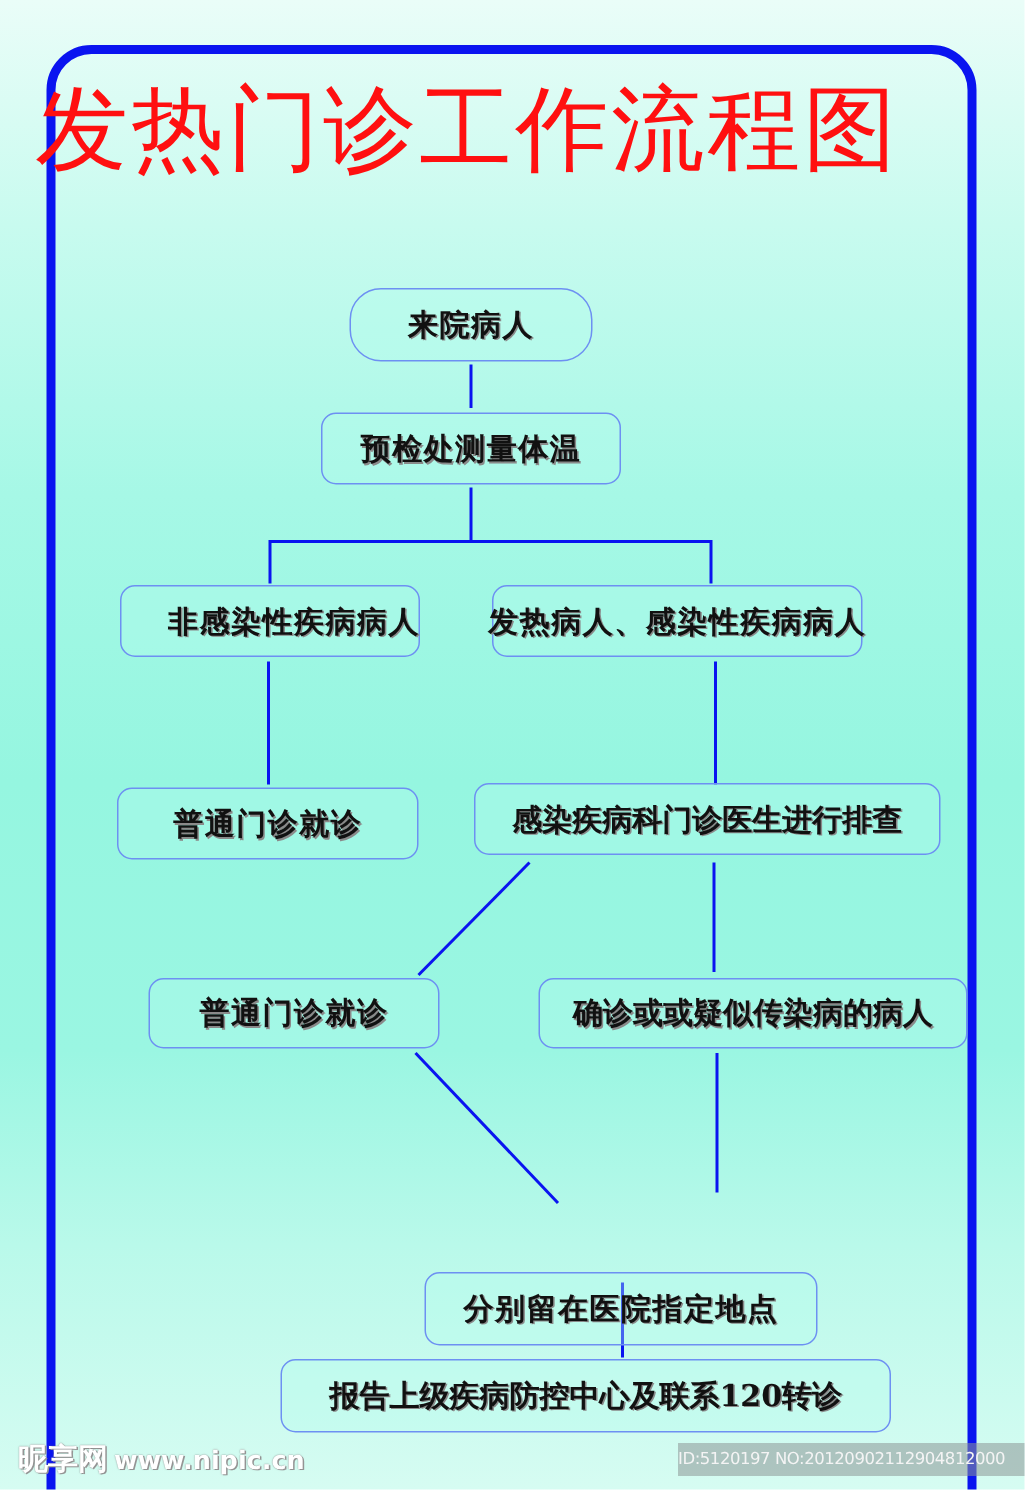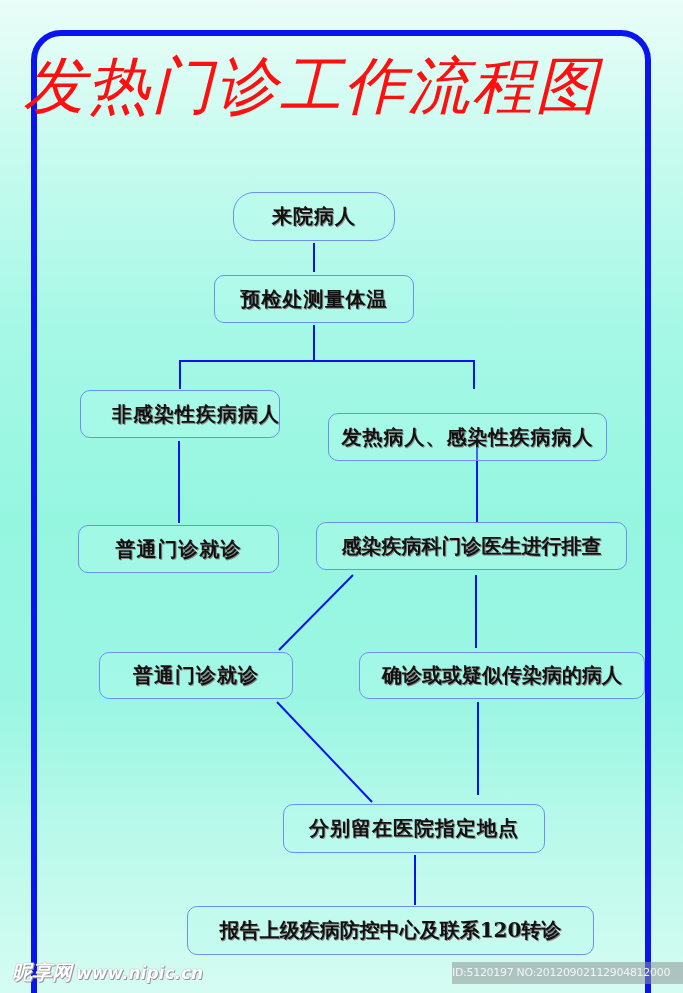--- a/index.html
+++ b/index.html
@@ -9,36 +9,36 @@
     font-family: "DejaVu Serif", "Liberation Serif", serif;
   }
   .frame {
     position: absolute; left: 31px; top: 30px; width: 608px; height: 1000px;
     border: 6px solid #0a14f0; border-radius: 30px;
     box-sizing: content-box;
   }
   .title {
     position: absolute; left: 0; top: 46px; width: 623px; text-align: center;
     color: #ff1010; font-family: "DejaVu Sans", "Liberation Sans", sans-serif;
-    font-size: 62px; letter-spacing: 2px; line-height: 80px; font-weight: normal; font-style: italic;
+    font-size: 62px; letter-spacing: 2px; line-height: 80px; font-weight: normal;
   }
   .node {
     position: absolute; box-sizing: border-box;
     border: 1.5px solid #6d90f2; border-radius: 10px;
     background: rgba(180, 252, 238, 0.35);
     display: flex; align-items: center; justify-content: center;
     font-weight: bold; color: #111; font-size: 20px; white-space: nowrap;
     text-shadow: 1px 1px 0 #8a8a8a;
     letter-spacing: 1px;
   }
   svg.lines { position: absolute; left: 0; top: 0; }
   .wm-left {
     position: absolute; left: 12px; top: 959px;
     font-family: "DejaVu Sans", "Liberation Sans", sans-serif;
-    font-size: 20px; font-weight: bold; font-style: italic; color: #ffffff;
+    font-size: 20px; font-weight: bold; color: #ffffff;
     text-shadow: 0 0 1px #777, 1px 1px 0 #999;
     letter-spacing: 0px;
   }
   .wm-left .url { font-size: 17px; margin-left: 4px; }
   .wm-right {
     position: absolute; left: 452px; top: 962px; width: 260px; height: 22px;
     background: rgba(140, 150, 150, 0.55); color: #f4f4f4;
     font-family: "DejaVu Sans", "Liberation Sans", sans-serif;
     font-size: 11px; line-height: 22px; text-align: left; letter-spacing: -0.3px;
   }
@@ -67,36 +67,36 @@
 
 <div class="node" style="left:233px;top:192px;width:162px;height:49px;border-radius:21px;">
   <span>来院病人</span>
 </div>
 <div class="node" style="left:214px;top:275px;width:200px;height:48px;">
   <span>预检处测量体温</span>
 </div>
 <div class="node" style="left:80px;top:390px;width:200px;height:48px;padding-left:32px;">
   <span>非感染性疾病病人</span>
 </div>
-<div class="node" style="left:328px;top:390px;width:279px;height:48px;margin-top:23px;">
+<div class="node" style="left:328px;top:390px;width:247px;height:48px;">
   <span>发热病人、感染性疾病病人</span>
 </div>
 <div class="node" style="left:78px;top:525px;width:201px;height:48px;">
   <span>普通门诊就诊</span>
 </div>
 <div class="node" style="left:316px;top:522px;width:311px;height:48px;letter-spacing:0;">
   <span>感染疾病科门诊医生进行排查</span>
 </div>
 <div class="node" style="left:99px;top:652px;width:194px;height:47px;">
   <span>普通门诊就诊</span>
 </div>
 <div class="node" style="left:323px;top:652px;width:286px;height:47px;letter-spacing:0;margin-left:36px;">
   <span>确诊或或疑似传染病的病人</span>
 </div>
-<div class="node" style="left:283px;top:804px;width:262px;height:49px;align-items:center;">
+<div class="node" style="left:283px;top:848px;width:262px;height:49px;align-items:center;">
   <span>分别留在医院指定地点</span>
 </div>
 <div class="node" style="left:187px;top:906px;width:407px;height:49px;letter-spacing:0;align-items:center;">
   <span>报告上级疾病防控中心及联系120转诊</span>
 </div>
 
 <div class="wm-left">
   <span>昵享网</span><span class="url">www.nipic.cn</span>
 </div>
 <div class="wm-right">ID:5120197 NO:20120902112904812000</div>

